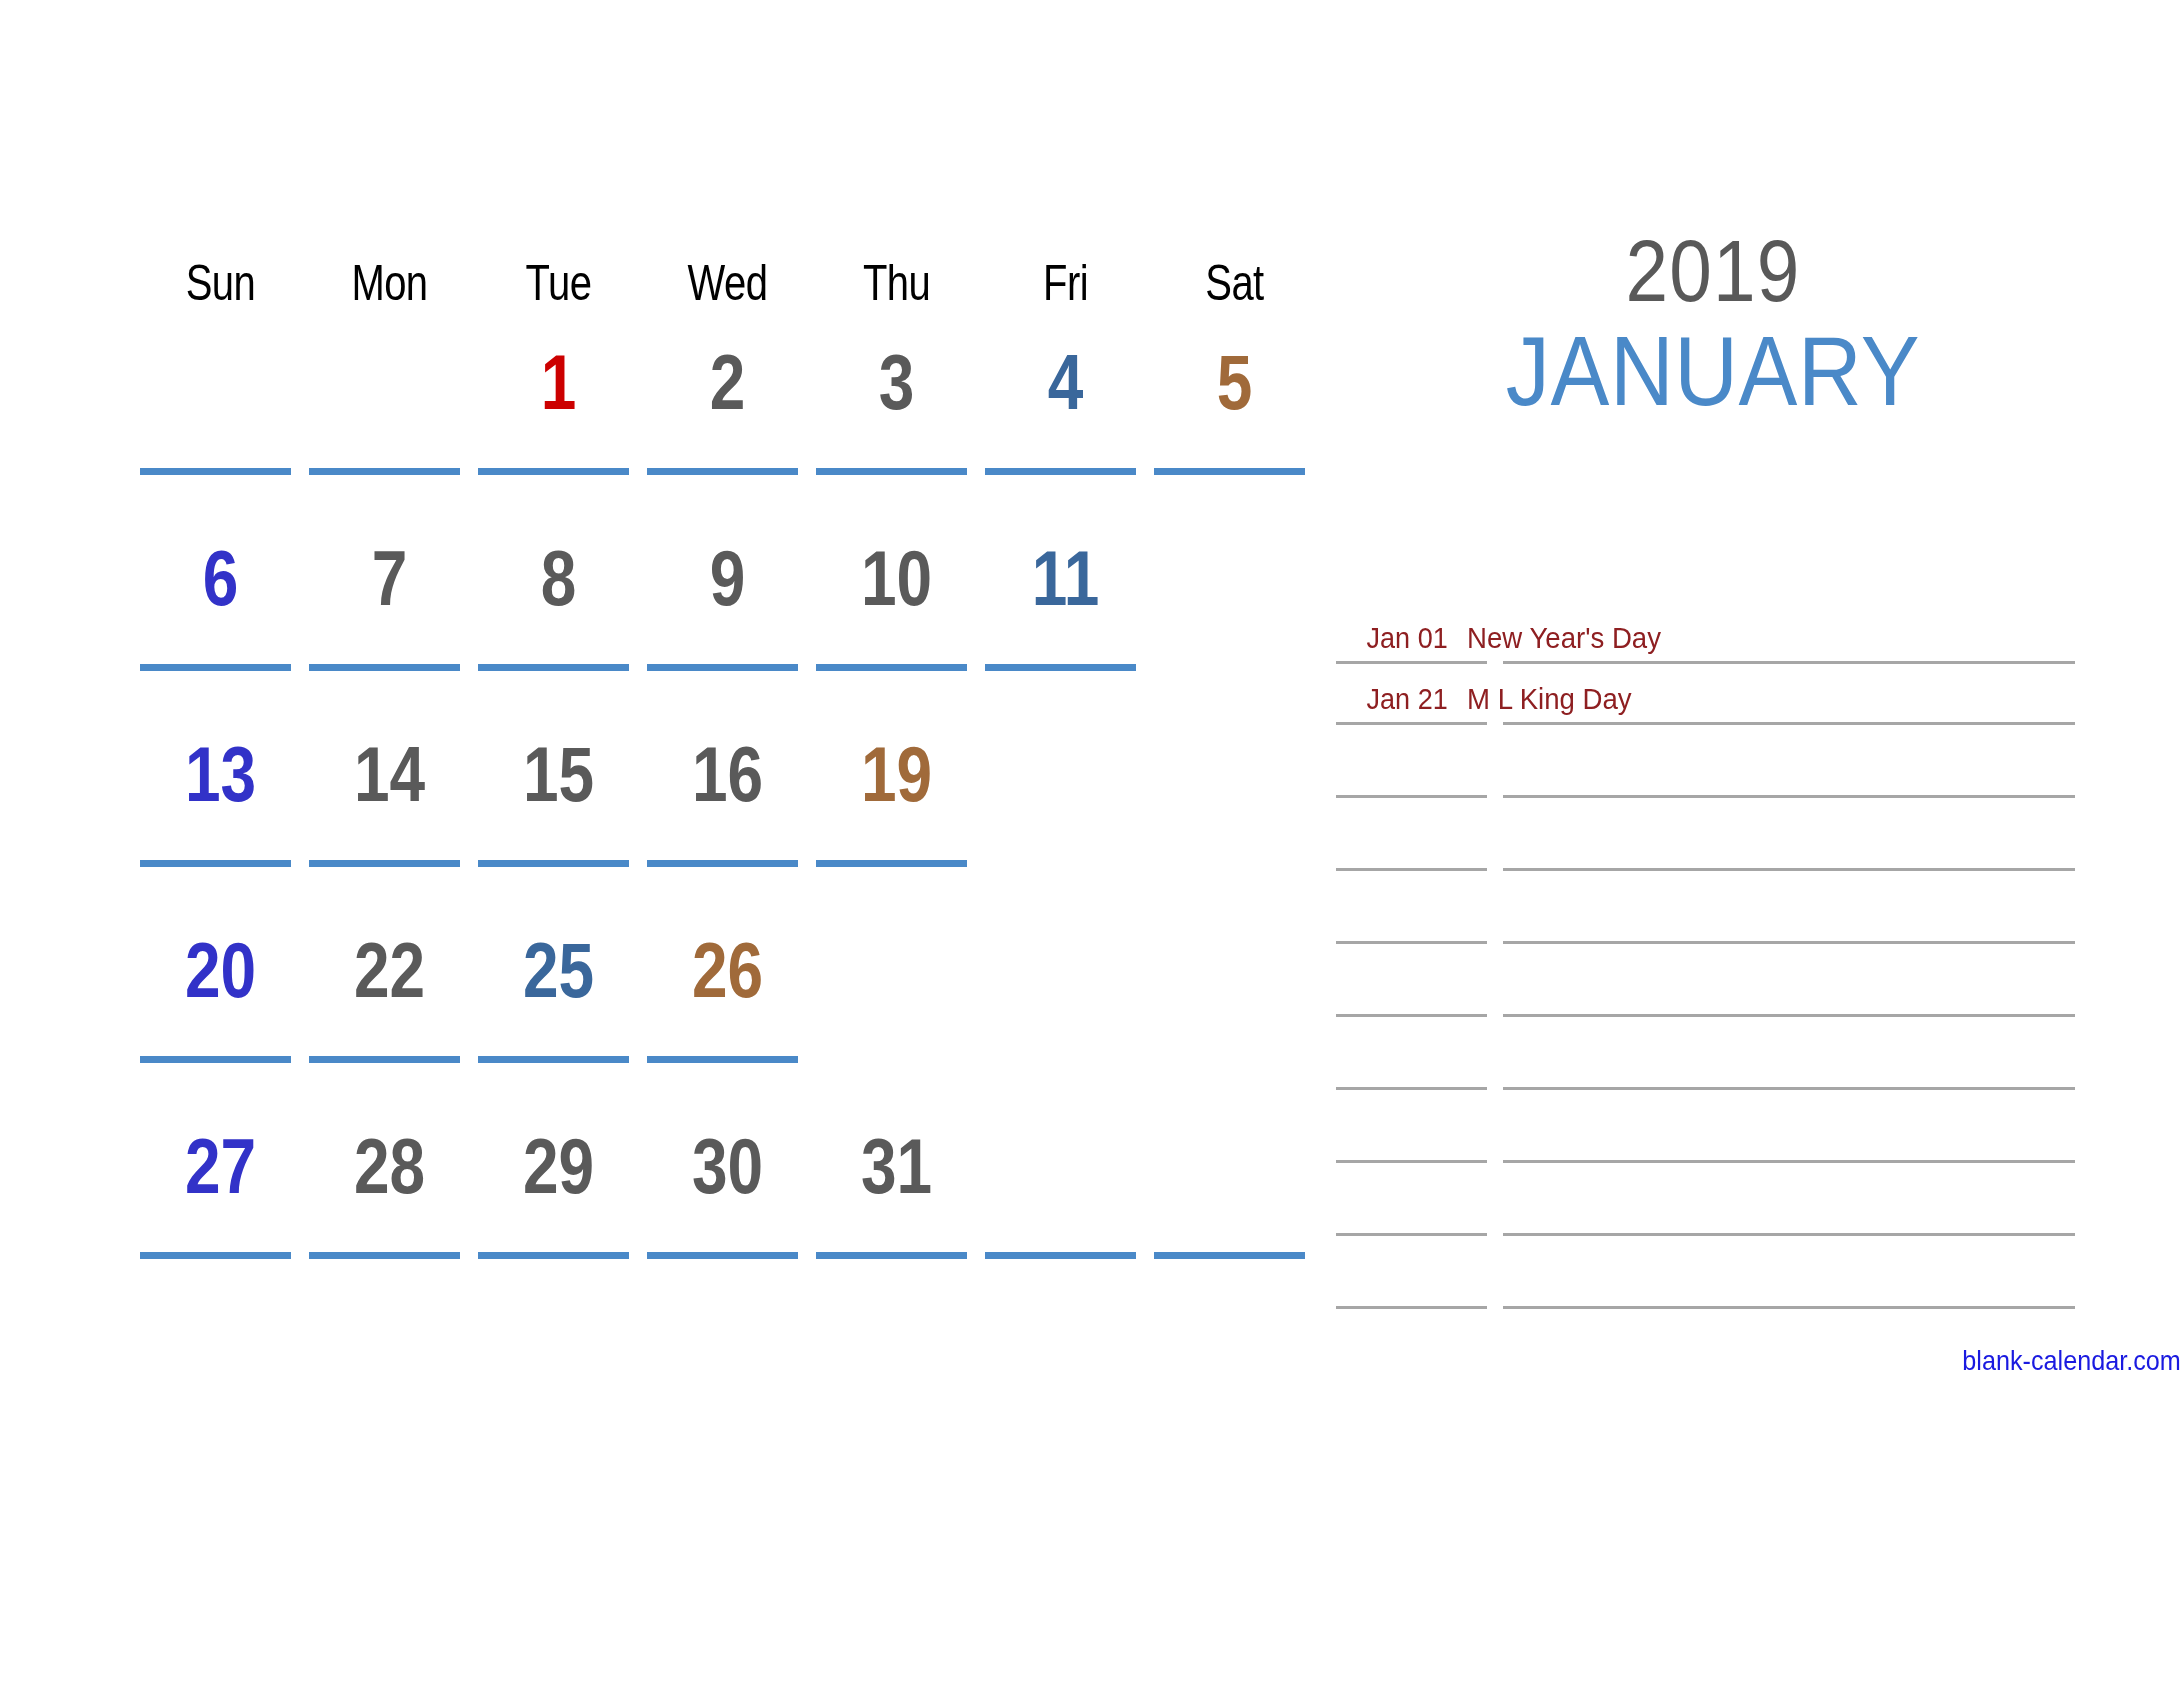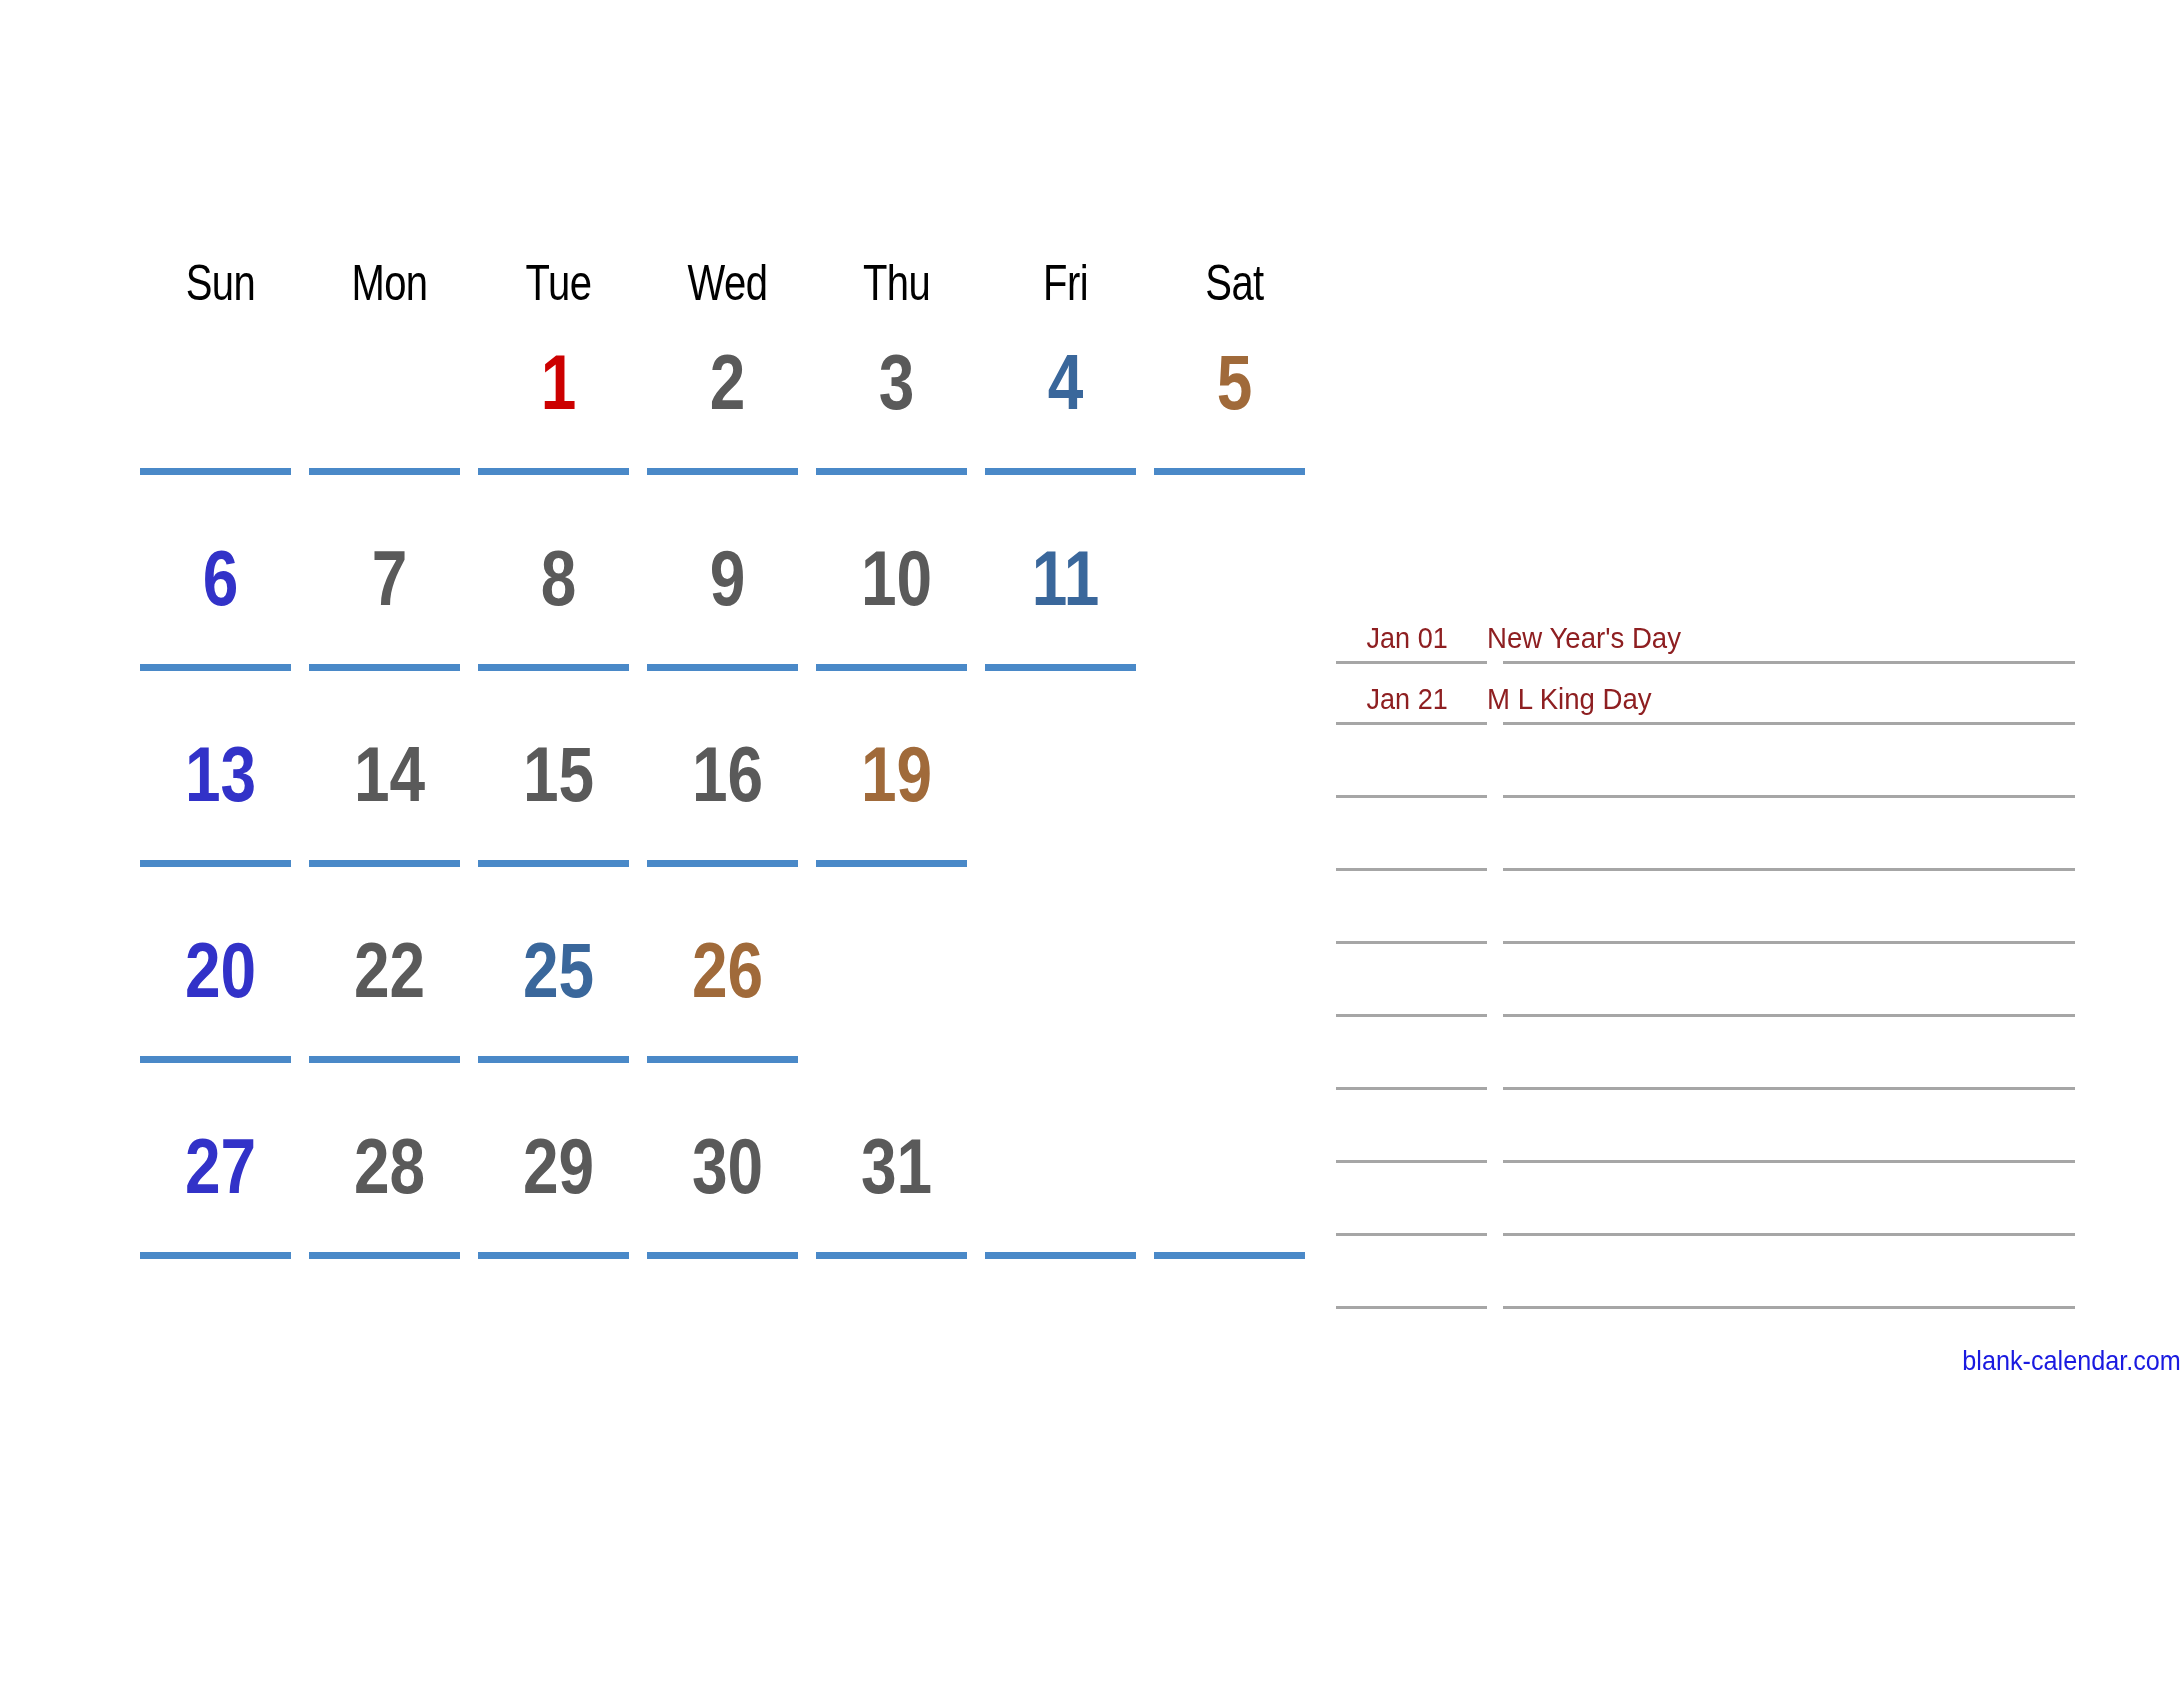--- a/index.html
+++ b/index.html
@@ -128,21 +128,20 @@
     position: absolute;
     left: 1336px;
     top: 603px;
     width: 756px;
   }
   .note-row {
     position: relative;
     display: flex;
     align-items: flex-end;
     box-sizing: border-box;
-    gap: 20px;
   }
   .note-row.tight { height: 61px; }
   .note-row.loose { height: 73px; }
 
   .note-date {
     width: 114px;
     flex: 0 0 114px;
     text-align: right;
     padding-right: 2.6px;
     box-sizing: border-box;
@@ -339,20 +338,24 @@
             <div class="day-rule"></div>
           </div>
           <div class="day-cell">
             <div class="day-num tone-empty"></div>
             <div class="day-rule"></div>
           </div>
         </div>
       </div>
   </div>
 
+  <div id="side-area">
+    <div id="year-line">2019</div>
+    <div id="month-line">JANUARY</div>
+  </div>
 
   <div id="notes">
       <div class="note-row tight">
         <div class="note-date">Jan 01</div>
         <div class="note-text">New Year's Day</div>
         <div class="note-rule-a"></div>
         <div class="note-rule-b"></div>
       </div>
       <div class="note-row tight">
         <div class="note-date">Jan 21</div>

